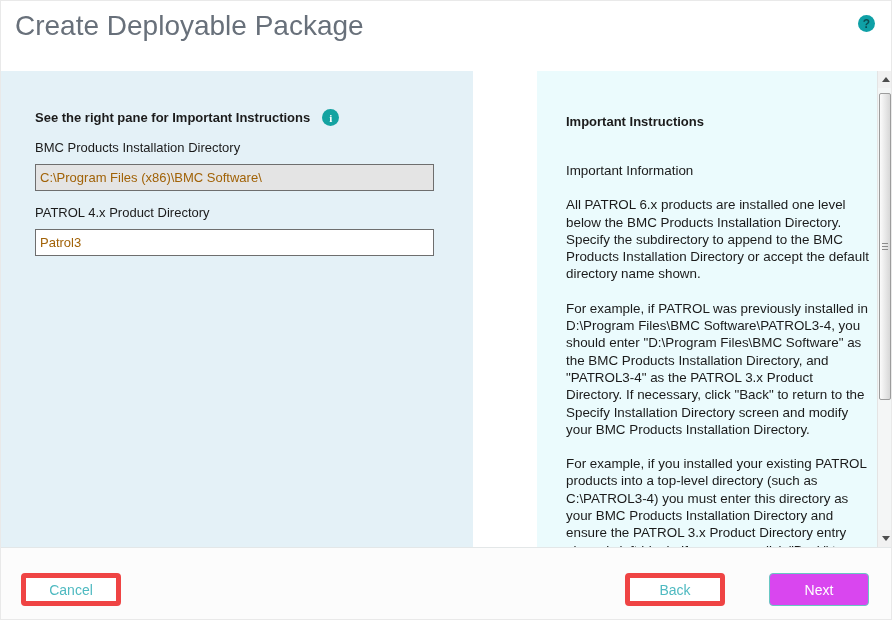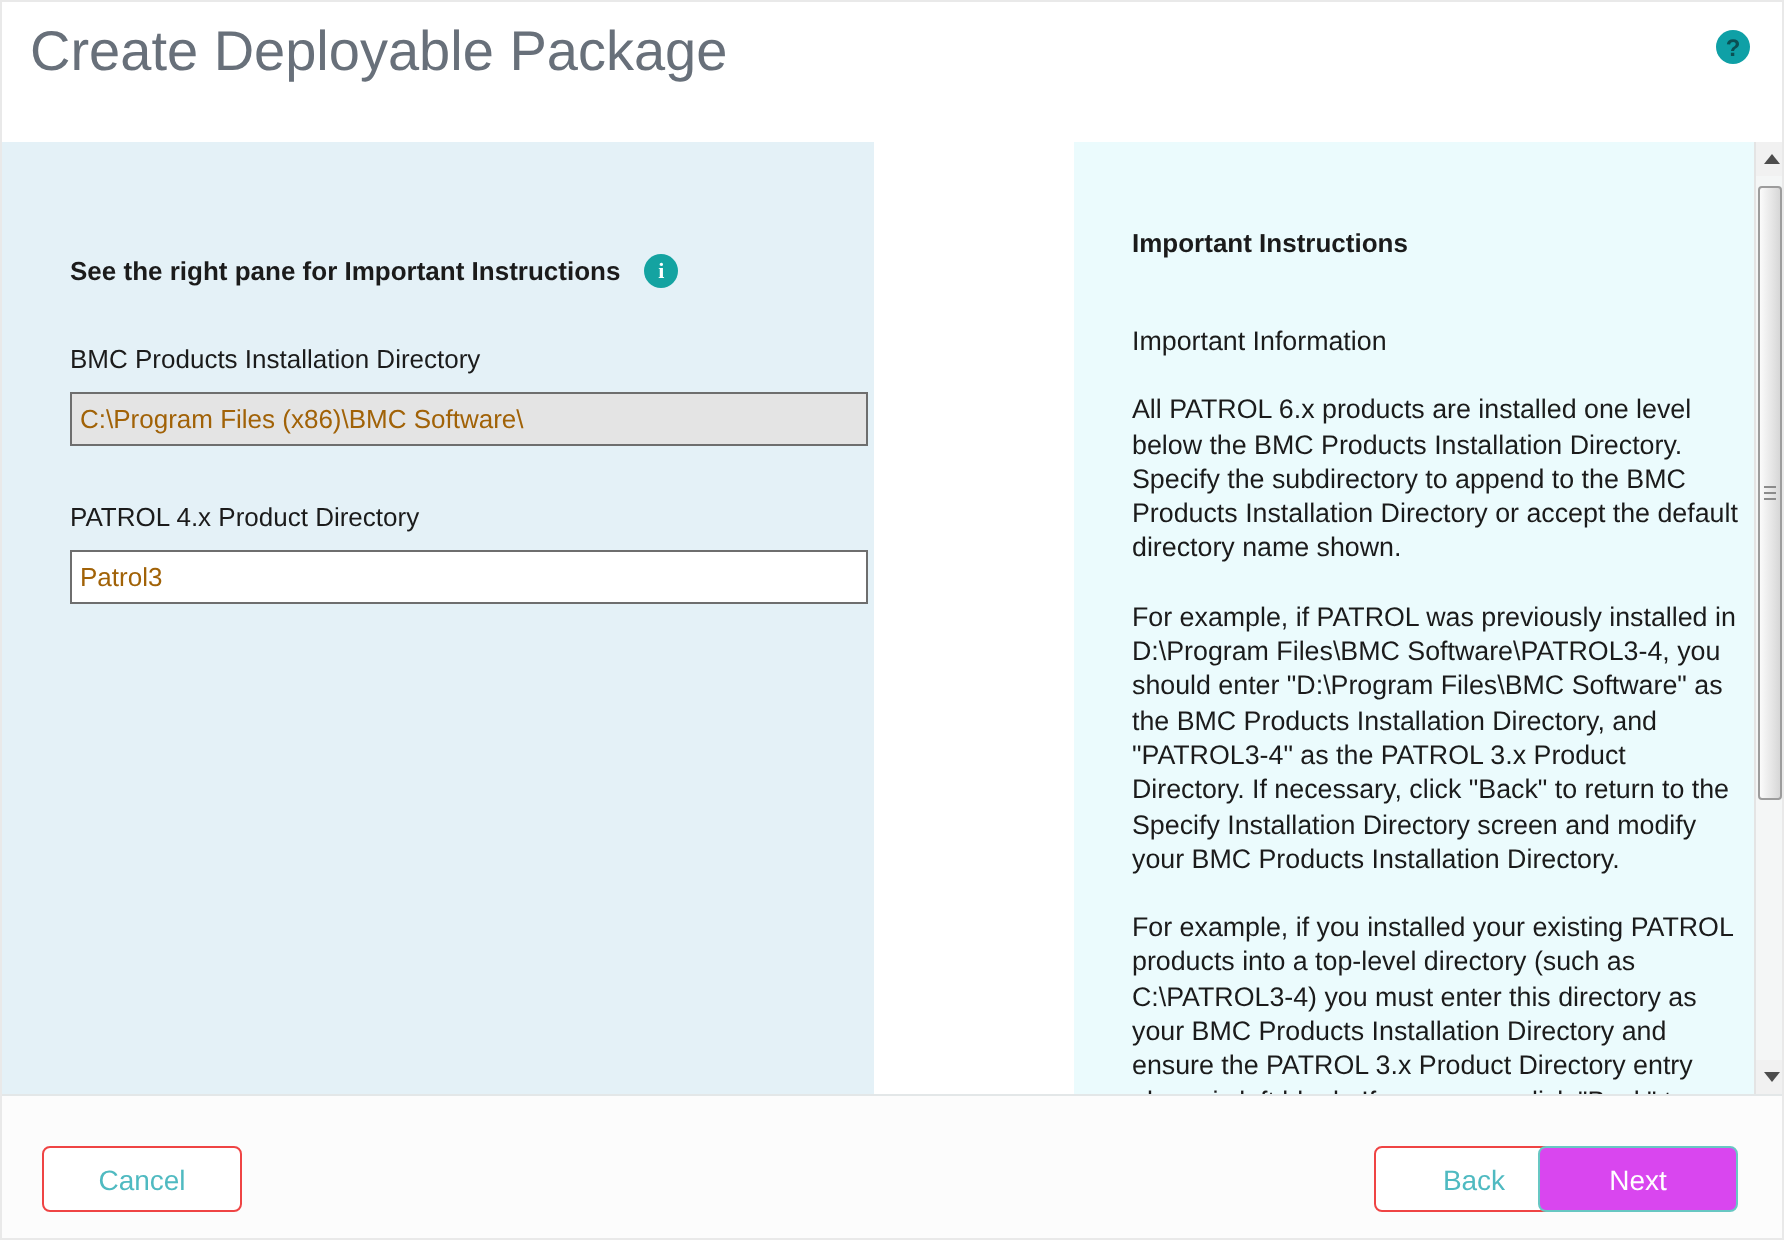--- a/index.html
+++ b/index.html
@@ -13,31 +13,31 @@
   .header { position:absolute; left:0; top:0; width:892px; height:70px; background:#fff; }
   .title { position:absolute; left:14px; top:9px; font-size:28px; color:#68707a; font-weight:400; }
   .subtitle { position:absolute; left:14px; top:42px; font-size:13px; color:#8b9299; }
   .help-btn {
     position:absolute; left:857px; top:14px; width:17px; height:17px; border-radius:50%;
     background:#0fa0a6; color:#0b4f53; font-size:12px; font-weight:bold;
     display:flex; align-items:center; justify-content:center; cursor:pointer;
   }
   
   .left-pane {
-    position:absolute; left:0; top:70px; width:436px; height:476px;
-    background:#e4f1f7; padding:56px 0 0 34px;
+    position:absolute; left:0; top:70px; width:472px; height:476px;
+    background:#e4f1f7; padding:38px 0 0 34px;
   }
   .note-row { display:flex; align-items:center; gap:12px; margin-bottom:12px; }
   .note-text { font-size:13px; font-weight:bold; color:#1b1b1b; }
   .info-icon {
     width:17px; height:17px; border-radius:50%; background:#14a3a1; color:#fff;
     font-size:11px; font-weight:bold; font-family:"Liberation Serif", serif;
     display:flex; align-items:center; justify-content:center; flex:0 0 auto;
   }
-  .field-label { font-size:13px; color:#1b1b1b; margin-top:28px; }
+  .field-label { font-size:13px; color:#1b1b1b; margin-top:14px; }
   .field-input {
     display:block; width:399px; height:27px; margin-top:9px; border:1px solid #6e6e6e;
     font-family:"Liberation Sans", sans-serif; font-size:13px; color:#a16207;
     padding:0 4px; background:#fff; border-radius:0;
   }
   .field-input.readonly { background:#e4e4e4; }
   .right-pane {
     position:absolute; left:536px; top:70px; width:340px; height:476px;
     background:#ebfbfd; overflow:hidden; padding:43px 10px 0 29px;
   }
@@ -69,24 +69,24 @@
   
   .footer {
     position:absolute; left:0; top:546px; width:892px; height:74px;
     background:#fcfcfc; border-top:1px solid #e3e7e8;
   }
   .btn {
     position:absolute; top:25px; width:100px; height:33px; border-radius:4px;
     font-family:"Liberation Sans", sans-serif; font-size:14px; cursor:pointer;
     display:flex; align-items:center; justify-content:center;
   }
-  .btn.outline { background:#fff; border:1px solid #ef4444; color:#4fbac1; }
+  .btn.outline { background:#fff; border:5px solid #ef4444; color:#4fbac1; }
   .btn.solid { background:#d946ef; border:1px solid #68c7c3; color:#fff; }
   .btn-cancel { left:20px; }
-  .btn-back { left:686px;text-align:right; }
+  .btn-back { left:624px;text-align:right; }
   .btn-next { left:768px; }
 </style>
 </head>
 <body>
 
 <div class="window">
 
   <div class="header">
     <div class="title">Create Deployable Package</div>
     <div class="help-btn">?</div>

